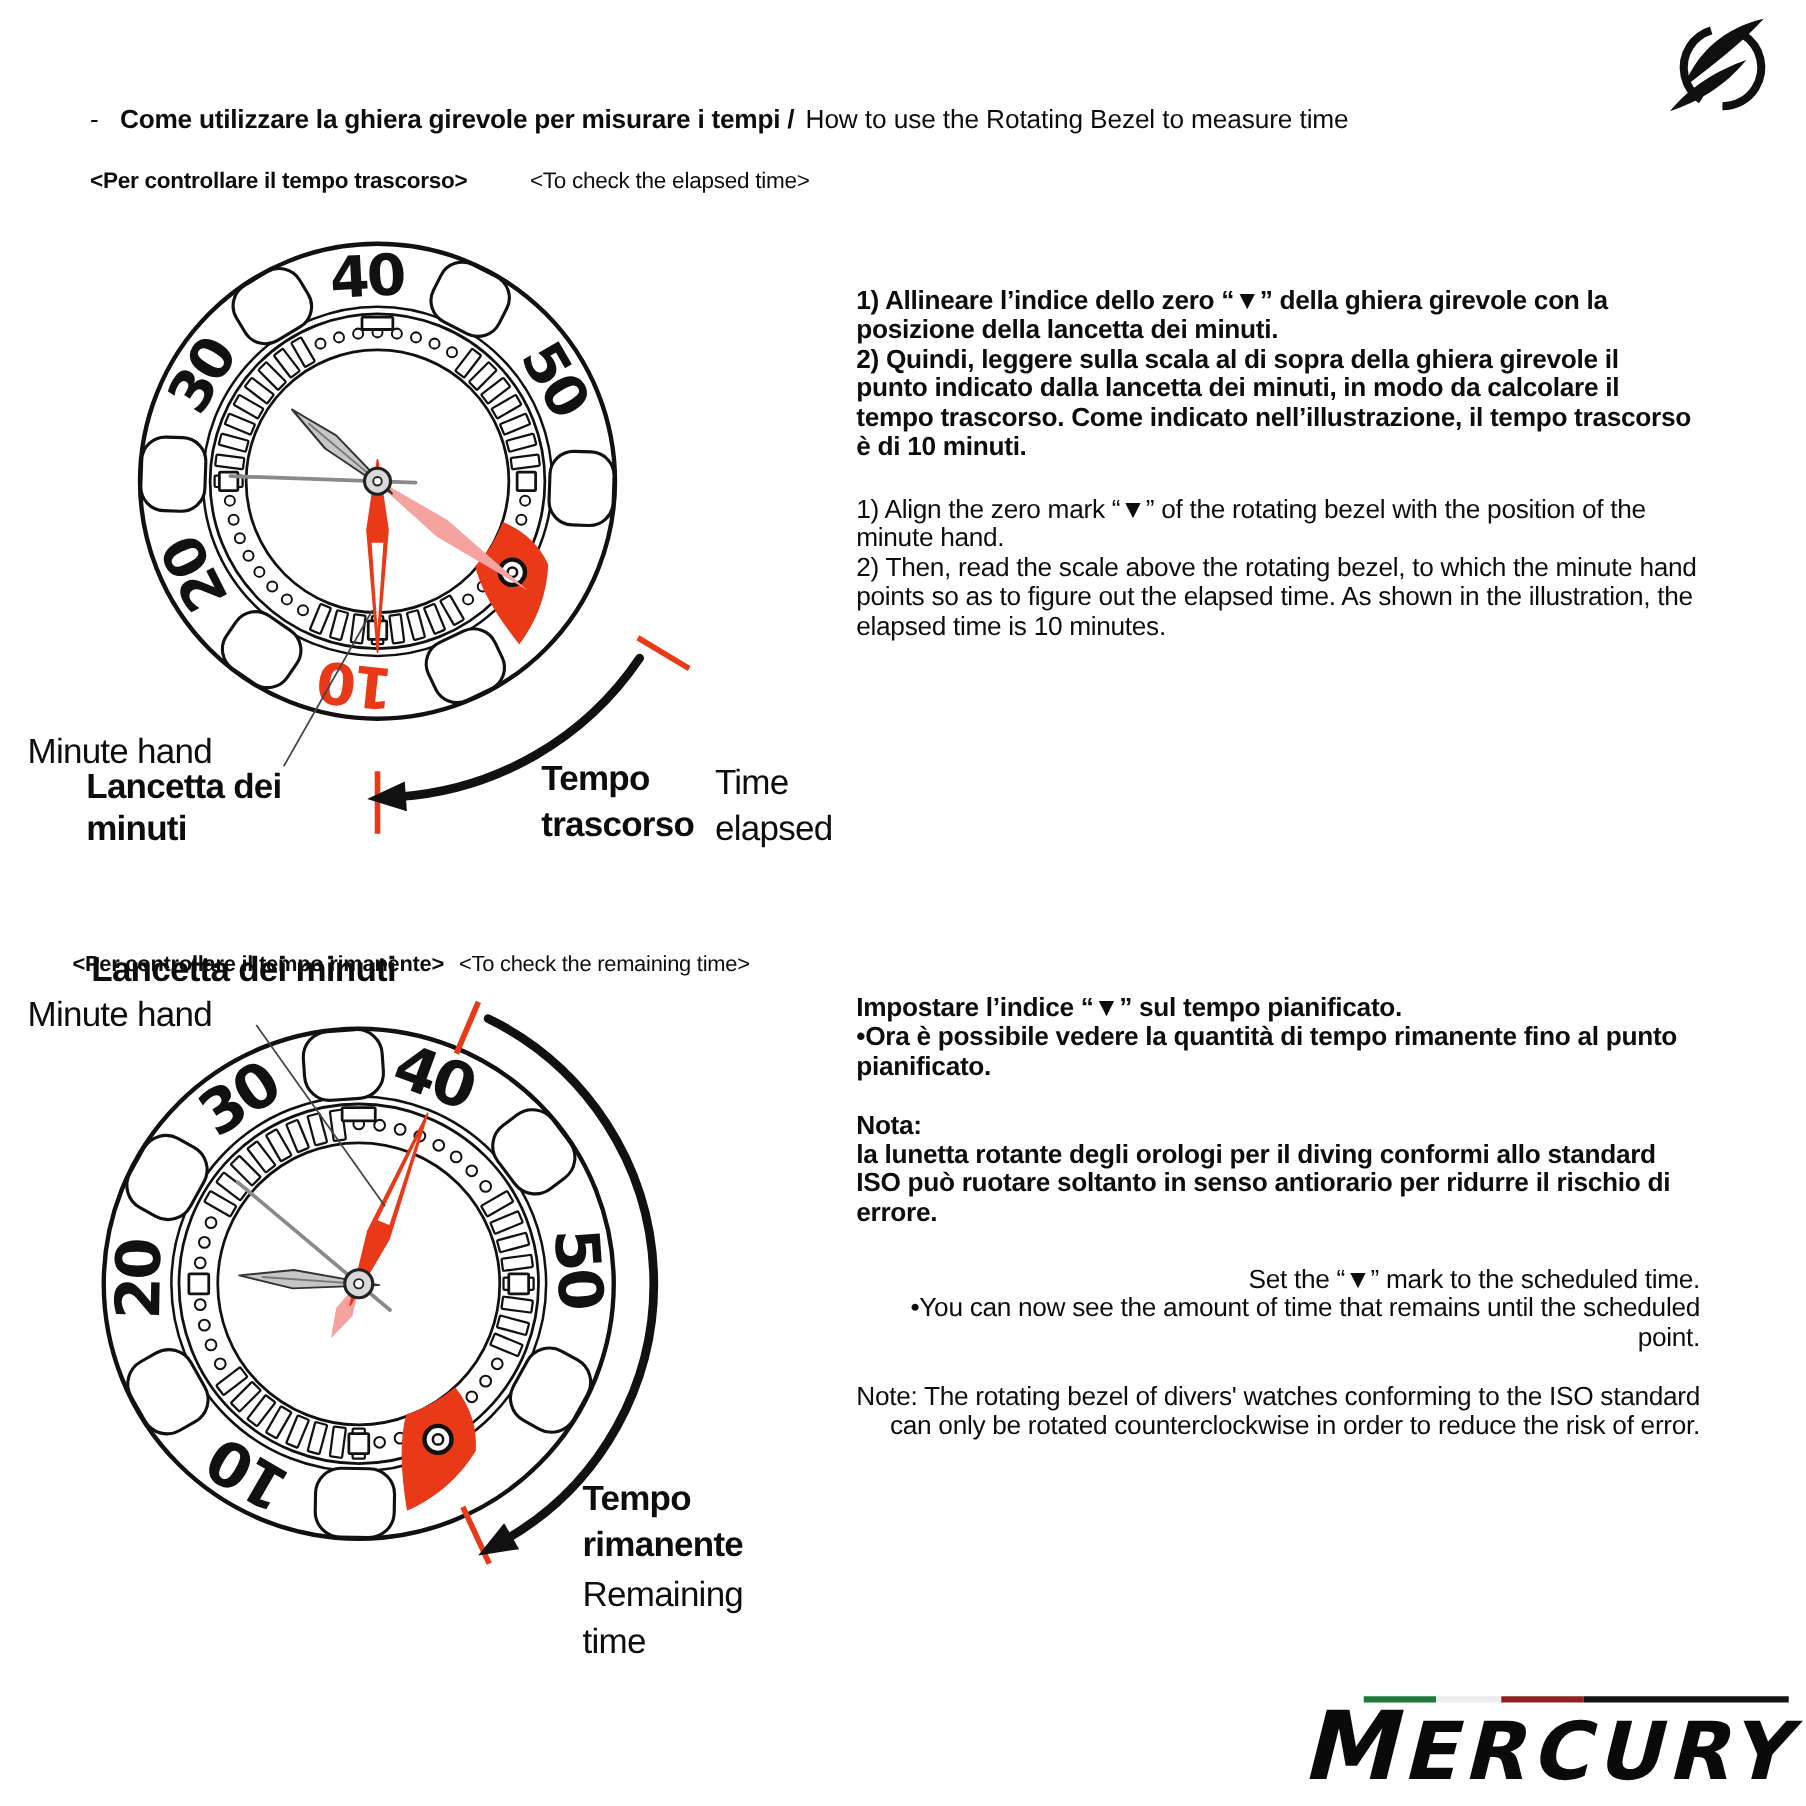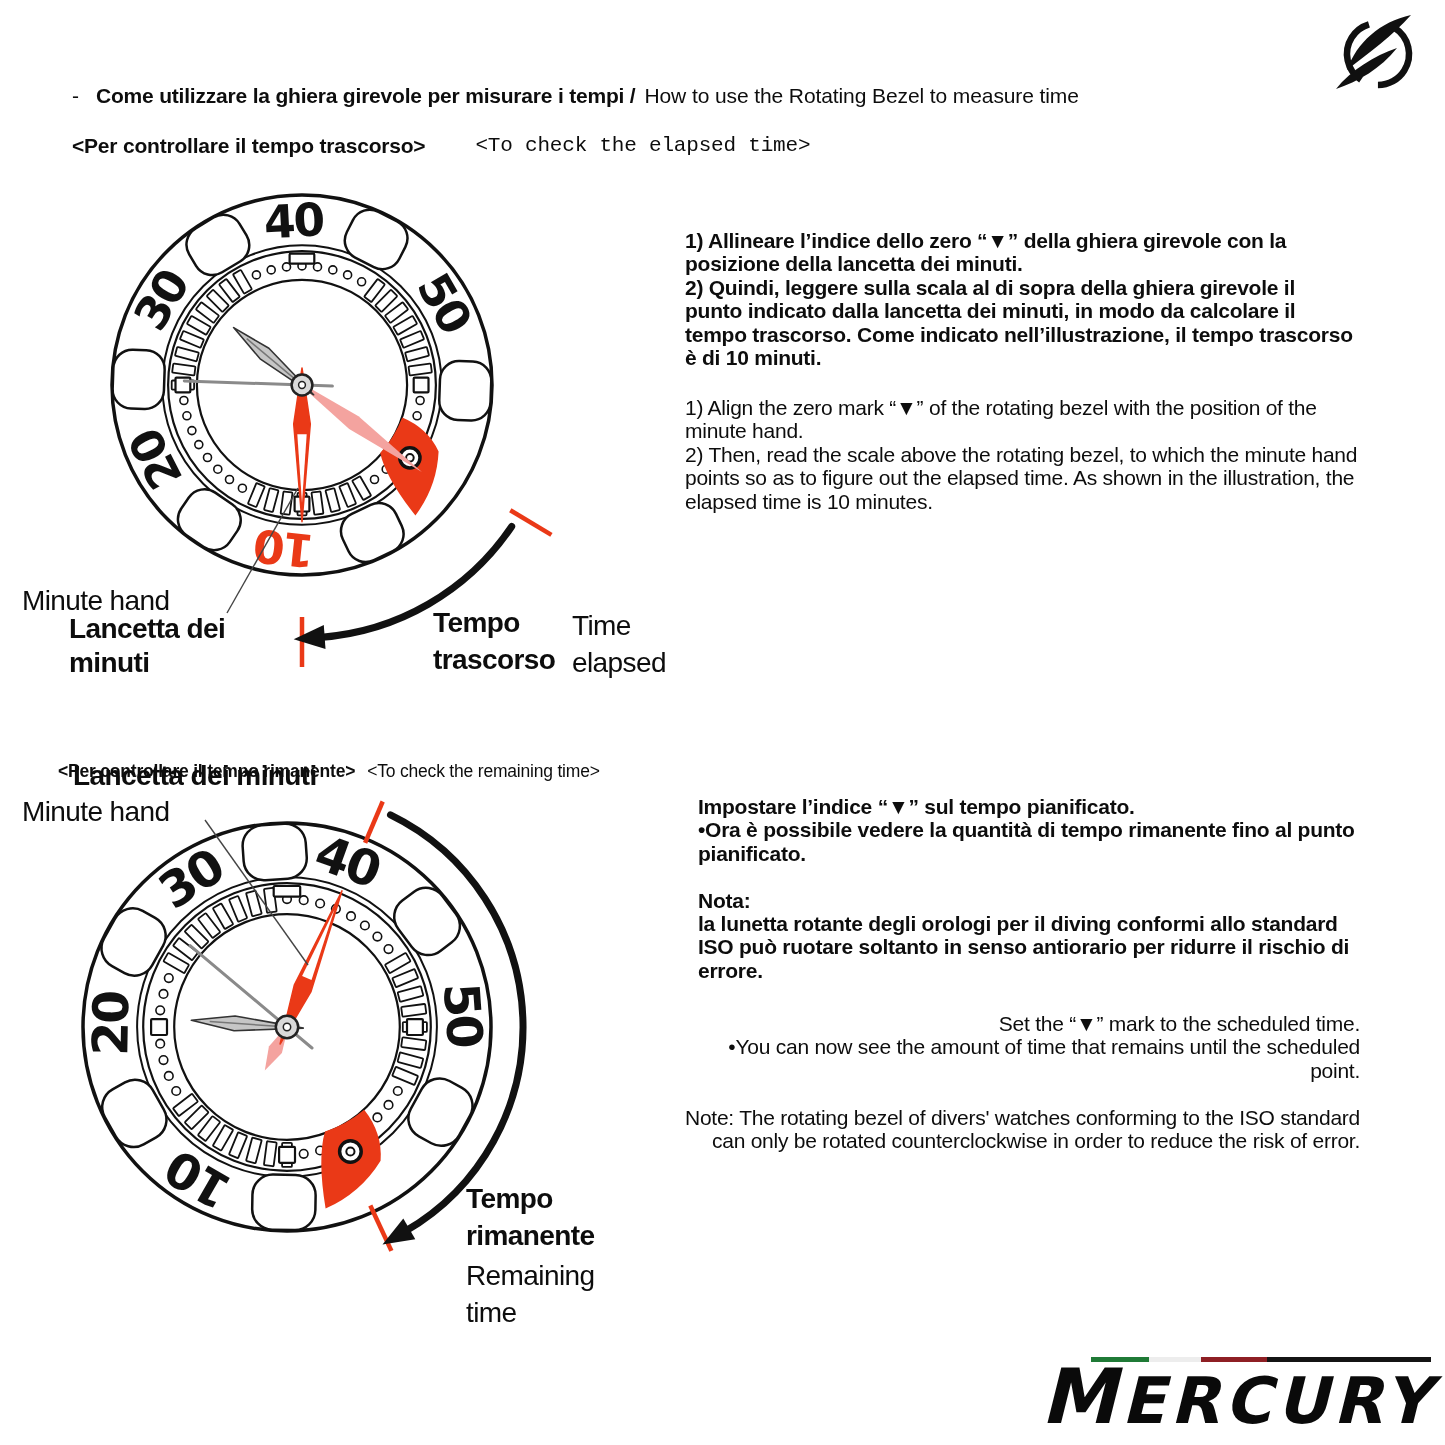--- a/index.html
+++ b/index.html
@@ -5,29 +5,29 @@
   html,body{margin:0;padding:0;background:#fff;}
   #root{position:relative;width:1445px;height:1445px;background:#fff;overflow:hidden;
         font-family:"Liberation Sans",sans-serif;color:#0d0d0d;}
   .abs{position:absolute;}
   .b{font-weight:bold;}
   
   .t-title{left:72px;top:84px;font-size:21px;display:flex;align-items:baseline;white-space:pre;}
   .t-title .dash{margin-right:17px;}
   .t-title .it{font-weight:bold;margin-right:9px;letter-spacing:-0.2px;}
   .t-title .en{font-weight:normal;letter-spacing:-0.1px;}
-  .h1{left:72px;top:134px;font-size:21px;display:flex;white-space:pre;letter-spacing:-0.2px;}
-  .h1 .en{margin-left:50px;font-weight:normal;font-family:Liberation Mono, monospace;}
+  .h1{left:72px;top:134px;font-size:18px;display:flex;white-space:pre;letter-spacing:-0.2px;}
+  .h1 .en{margin-left:50px;font-weight:normal;}
   .h2{left:58px;top:733px;font-size:17.5px;display:flex;white-space:pre;letter-spacing:-0.2px;margin-top:28px;}
   .h2 .en{margin-left:12px;font-weight:normal;}
   
   .body{font-size:21px;line-height:23.4px;letter-spacing:-0.25px;white-space:pre;}
   .it1{left:685px;top:229px;font-weight:bold;}
   .en1{left:685px;top:396px;}
-  .it2{left:685px;top:795px;font-weight:bold;margin-left:13px;}
+  .it2{left:685px;top:795px;font-weight:bold;}
   .en2{left:685px;top:1012px;text-align:right;}
   
   .lbl{font-size:28px;line-height:34px;letter-spacing:-0.6px;white-space:pre;}
   .l-mh1{left:22px;top:584px;}
   .l-lan1{left:57px;top:612px;margin-left:12px;}
   .l-tempo1{left:433px;top:604px;line-height:37px;}
   .l-time1{left:572px;top:607px;line-height:37px;}
   .l-lan2{left:73px;top:759px;}
   .l-mh2{left:22px;top:795px;}
   .l-tempo2{left:466px;top:1180px;line-height:37px;}

